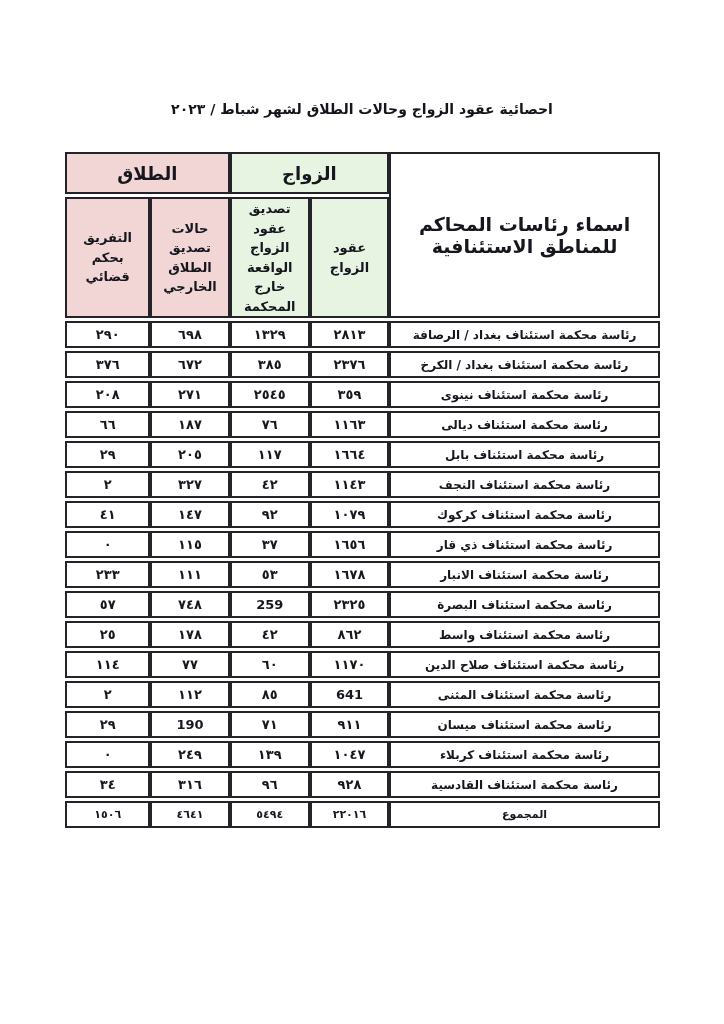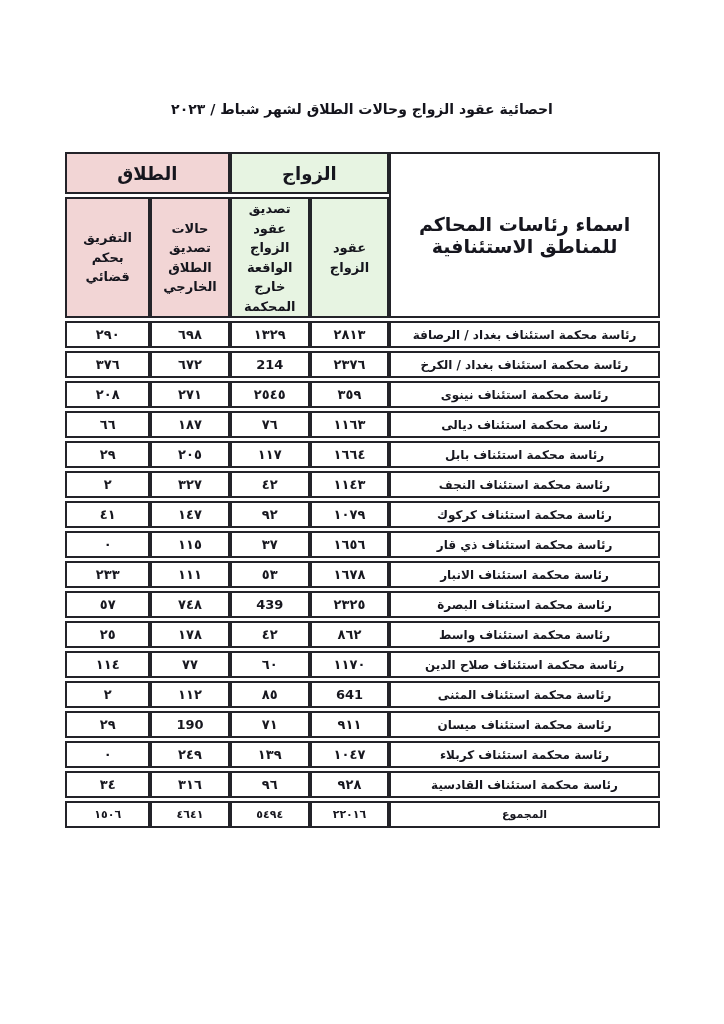--- a/index.html
+++ b/index.html
@@ -107,21 +107,21 @@
       <tr>
         <td class="name-cell">رئاسة محكمة استئناف بغداد / الرصافة</td>
         <td>٢٨١٣</td>
         <td>١٣٢٩</td>
         <td>٦٩٨</td>
         <td>٢٩٠</td>
       </tr>
       <tr>
         <td class="name-cell">رئاسة محكمة استئناف بغداد / الكرخ</td>
         <td>٢٣٧٦</td>
-        <td>214</td>
+        <td>٣٨٥</td>
         <td>٦٧٢</td>
         <td>٣٧٦</td>
       </tr>
       <tr>
         <td class="name-cell">رئاسة محكمة استئناف نينوى</td>
         <td>٣٥٩</td>
         <td>٢٥٤٥</td>
         <td>٢٧١</td>
         <td>٢٠٨</td>
       </tr>
@@ -163,21 +163,21 @@
       <tr>
         <td class="name-cell">رئاسة محكمة استئناف الانبار</td>
         <td>١٦٧٨</td>
         <td>٥٣</td>
         <td>١١١</td>
         <td>٢٣٣</td>
       </tr>
       <tr>
         <td class="name-cell">رئاسة محكمة استئناف البصرة</td>
         <td>٢٣٢٥</td>
-        <td>439</td>
+        <td>259</td>
         <td>٧٤٨</td>
         <td>٥٧</td>
       </tr>
       <tr>
         <td class="name-cell">رئاسة محكمة استئناف واسط</td>
         <td>٨٦٢</td>
         <td>٤٢</td>
         <td>١٧٨</td>
         <td>٢٥</td>
       </tr>

